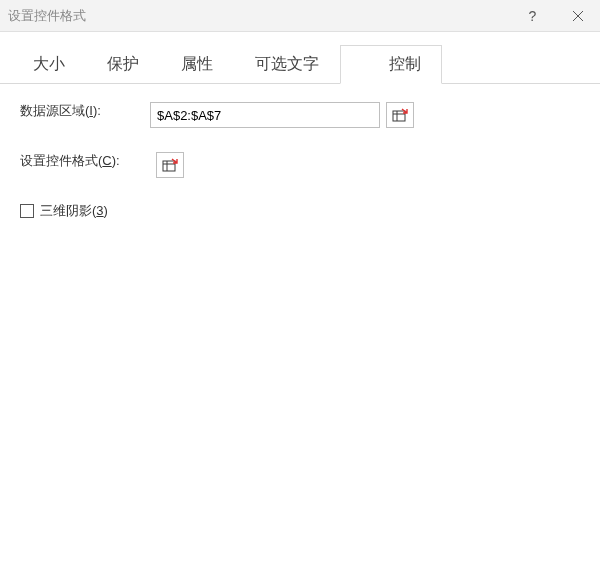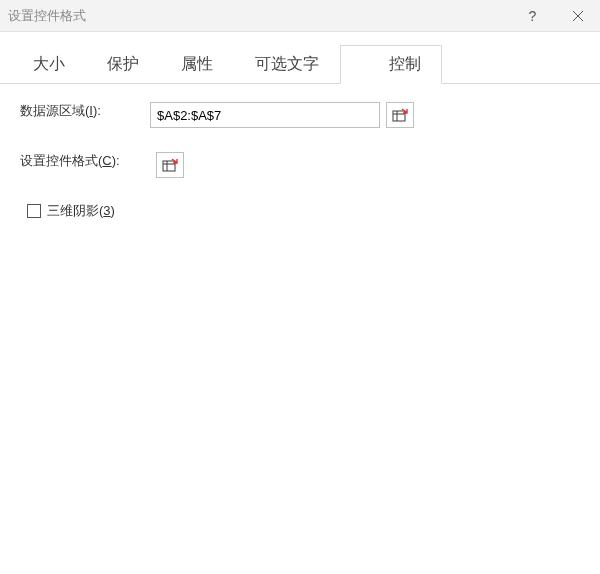--- a/index.html
+++ b/index.html
@@ -95,21 +95,20 @@
     display: flex;
     align-items: center;
     justify-content: center;
     cursor: pointer;
   }
   .checkbox-row {
     display: flex;
     align-items: center;
     margin-top: 16px;
     gap: 6px;
-    margin-left: 7px;
   }
   .chk {
     width: 14px;
     height: 14px;
     border: 1px solid #555;
   }
 </style>
 </head>
 <body>
 

